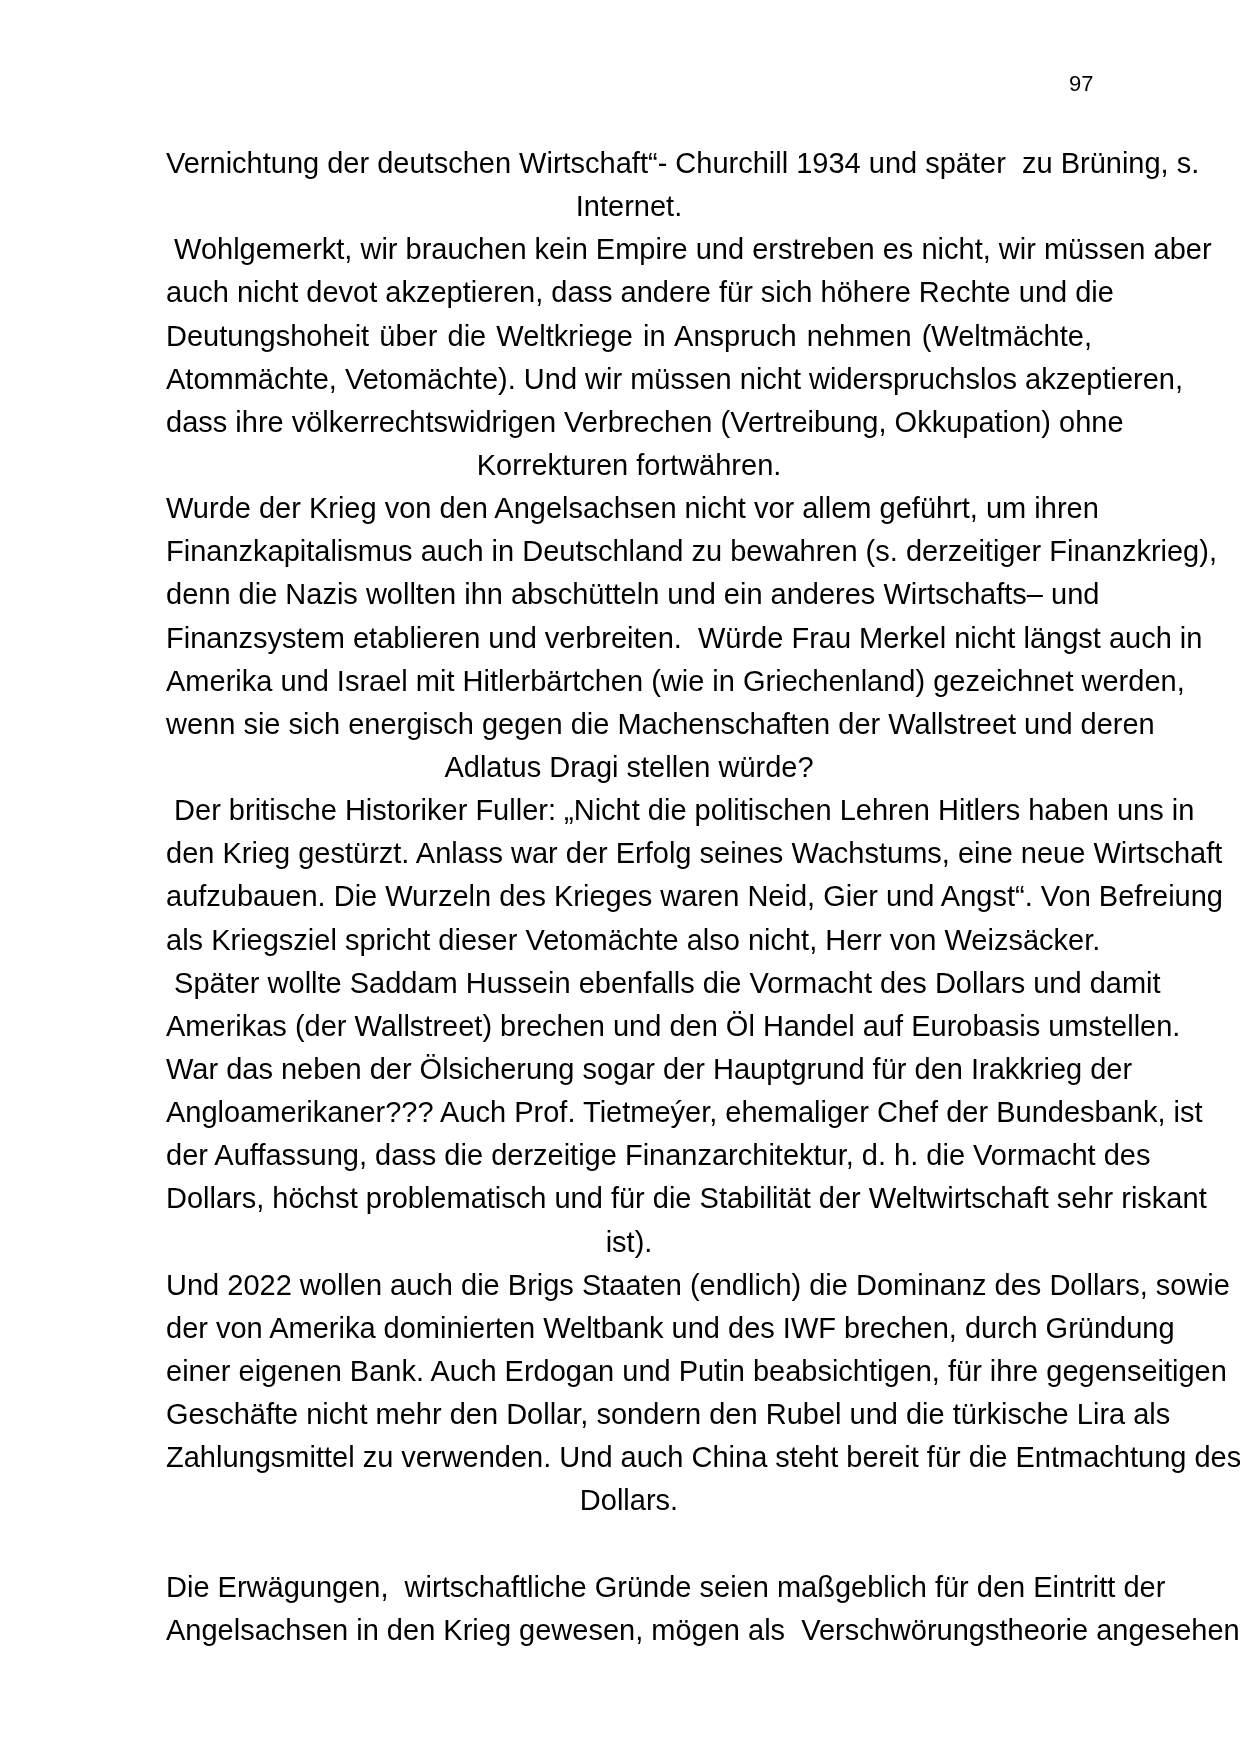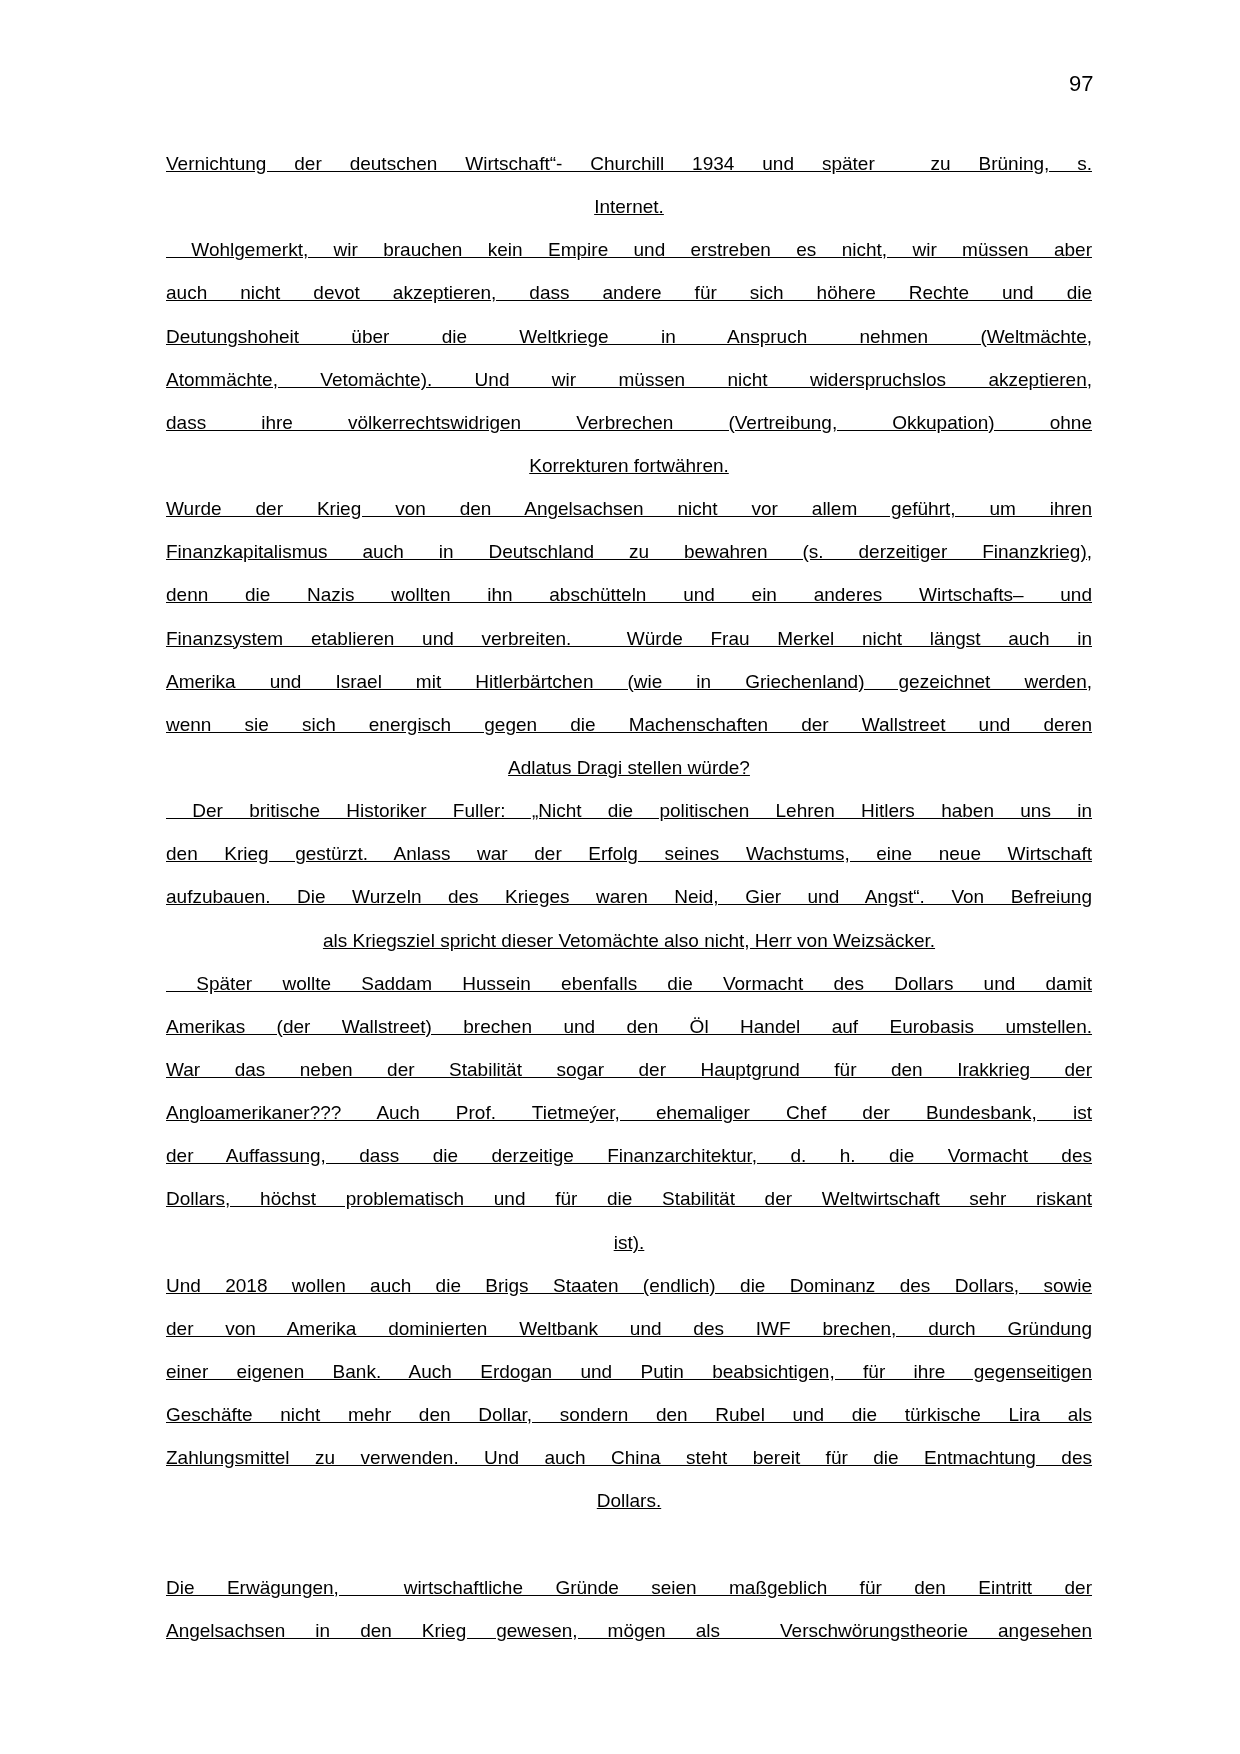--- a/index.html
+++ b/index.html
@@ -25,23 +25,22 @@
     .body-text {
       position: absolute;
       top: 142px;
       left: 166px;
       width: 926px;
     }
     .line {
       display: block;
       height: 43.15px;
       line-height: 43.15px;
-      font-size: 19px;
+      font-size: 29px;
       white-space: pre;
-      text-decoration: underline;
     }
     .line.justify {
       text-align: justify;
       text-align-last: justify;
     }
     .line.left {
       text-align: center;
     }
     .line.blank {
       height: 43.15px;
@@ -67,26 +66,26 @@
   <span class="line justify">Finanzsystem etablieren und verbreiten.  Würde Frau Merkel nicht längst auch in</span>
   <span class="line justify">Amerika und Israel mit Hitlerbärtchen (wie in Griechenland) gezeichnet werden,</span>
   <span class="line justify">wenn sie sich energisch gegen die Machenschaften der Wallstreet und deren</span>
   <span class="line left">Adlatus Dragi stellen würde?</span>
   <span class="line justify"> Der britische Historiker Fuller: „Nicht die politischen Lehren Hitlers haben uns in</span>
   <span class="line justify">den Krieg gestürzt. Anlass war der Erfolg seines Wachstums, eine neue Wirtschaft</span>
   <span class="line justify">aufzubauen. Die Wurzeln des Krieges waren Neid, Gier und Angst“. Von Befreiung</span>
   <span class="line left">als Kriegsziel spricht dieser Vetomächte also nicht, Herr von Weizsäcker.</span>
   <span class="line justify"> Später wollte Saddam Hussein ebenfalls die Vormacht des Dollars und damit</span>
   <span class="line justify">Amerikas (der Wallstreet) brechen und den Öl Handel auf Eurobasis umstellen.</span>
-  <span class="line justify">War das neben der Stabilität sogar der Hauptgrund für den Irakkrieg der</span>
+  <span class="line justify">War das neben der Ölsicherung sogar der Hauptgrund für den Irakkrieg der</span>
   <span class="line justify">Angloamerikaner??? Auch Prof. Tietmeýer, ehemaliger Chef der Bundesbank, ist</span>
   <span class="line justify">der Auffassung, dass die derzeitige Finanzarchitektur, d. h. die Vormacht des</span>
   <span class="line justify">Dollars, höchst problematisch und für die Stabilität der Weltwirtschaft sehr riskant</span>
   <span class="line left">ist).</span>
-  <span class="line justify">Und 2018 wollen auch die Brigs Staaten (endlich) die Dominanz des Dollars, sowie</span>
+  <span class="line justify">Und 2022 wollen auch die Brigs Staaten (endlich) die Dominanz des Dollars, sowie</span>
   <span class="line justify">der von Amerika dominierten Weltbank und des IWF brechen, durch Gründung</span>
   <span class="line justify">einer eigenen Bank. Auch Erdogan und Putin beabsichtigen, für ihre gegenseitigen</span>
   <span class="line justify">Geschäfte nicht mehr den Dollar, sondern den Rubel und die türkische Lira als</span>
   <span class="line justify">Zahlungsmittel zu verwenden. Und auch China steht bereit für die Entmachtung des</span>
   <span class="line left">Dollars.</span>
   <span class="line blank"></span>
   <span class="line justify">Die Erwägungen,  wirtschaftliche Gründe seien maßgeblich für den Eintritt der</span>
   <span class="line justify">Angelsachsen in den Krieg gewesen, mögen als  Verschwörungstheorie angesehen</span>
 </div>
 

